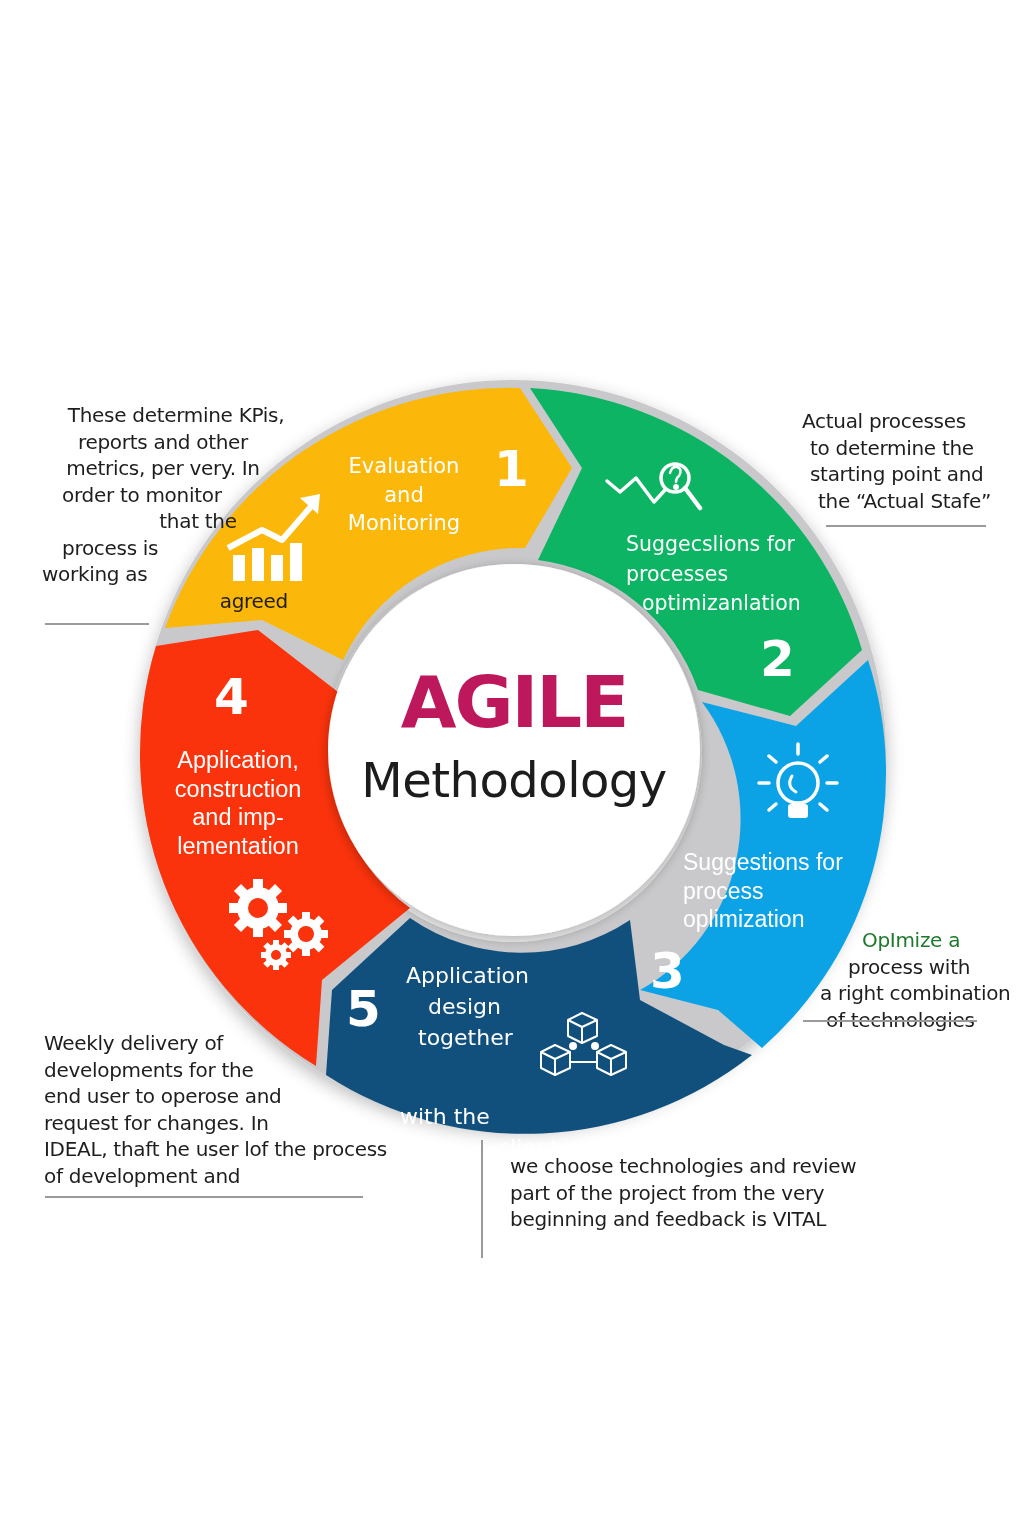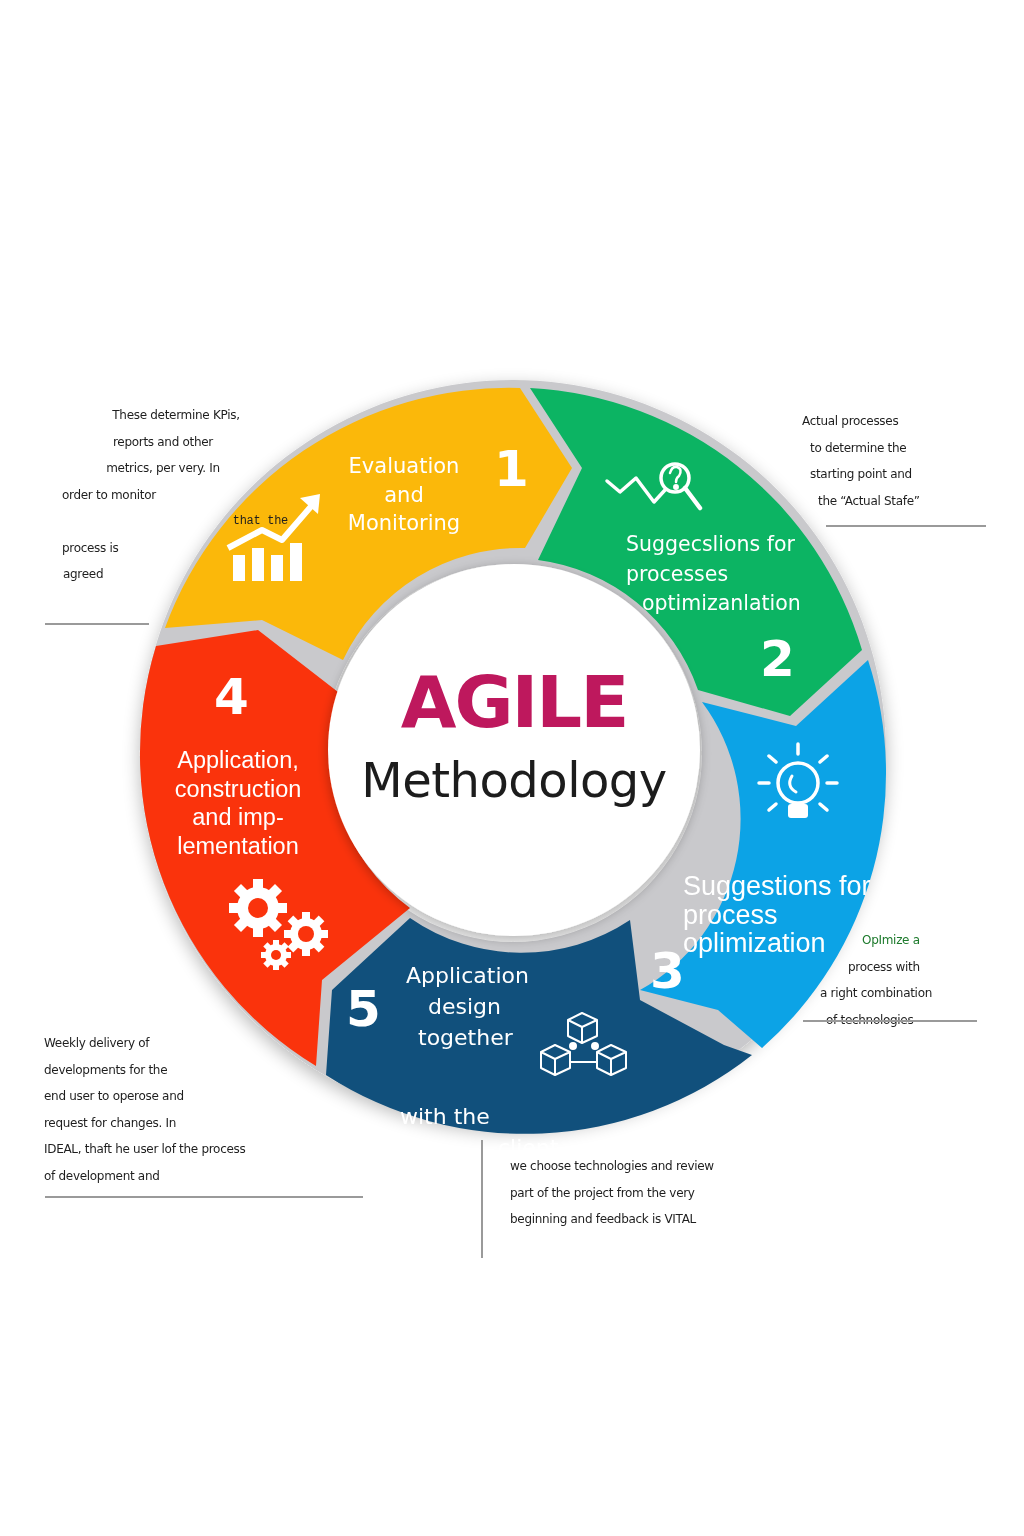--- a/index.html
+++ b/index.html
@@ -3,21 +3,21 @@
 <meta charset="utf-8">
 <style>
   html, body { margin: 0; padding: 0; }
   body {
     width: 1024px; height: 1536px; background: #ffffff;
     position: relative; overflow: hidden;
     font-family: "Liberation Sans", "DejaVu Sans", sans-serif;
   }
   #diagram { position: absolute; left: 0; top: 0; width: 1024px; height: 1536px; }
   .note {
-    position: absolute; color: #1e1e1e; font-size: 12px; line-height: 26.5px;
+    position: absolute; color: #1e1e1e; font-size: 20px; line-height: 26.5px;
     font-family: "DejaVu Sans", sans-serif; letter-spacing: -0.3px;
   }
   .note .line { display: block; white-space: nowrap; }
   .rule { position: absolute; height: 1.5px; background: #9a9a9a; }
   .vrule { position: absolute; width: 1.5px; background: #9a9a9a; }
   .seg-label {
     position: absolute; color: #ffffff; font-size: 22px; line-height: 28.5px;
     white-space: nowrap;
   }
   .seg-label .line { display: block; }
@@ -182,21 +182,21 @@
   <span class="line">and</span>
   <span class="line">Monitoring</span>
 </div>
 
 <div class="seg-label" style="left:626px; top:530px; font-family:'DejaVu Sans', sans-serif; font-size:20.5px; line-height:29.5px;">
   <span class="line">Suggecslions for</span>
   <span class="line">processes</span>
   <span class="line" style="padding-left:16px;">optimizanlation</span>
 </div>
 
-<div class="seg-label" style="left:683px; top:872px; font-family:'Liberation Sans', sans-serif; font-size:27px;">
+<div class="seg-label" style="left:683px; top:848px; font-family:'Liberation Sans', sans-serif; font-size:23px;">
   <span class="line">Suggestions for</span>
   <span class="line">process</span>
   <span class="line">oplimization</span>
 </div>
 
 <div class="seg-label" style="left:160px; top:746px; width:156px; text-align:center; font-family:'Liberation Sans', sans-serif; font-size:23.5px;">
   <span class="line">Application,</span>
   <span class="line">construction</span>
   <span class="line">and imp-</span>
   <span class="line">lementation</span>
@@ -211,23 +211,24 @@
 </div>
 
 <div class="center-title agile">AGILE</div>
 <div class="center-title method">Methodology</div>
 
 <div class="note" style="left:38px; top:402px; width:250px; text-align:center;">
   <span class="line" style="padding-left:26px;">These determine KPis,</span>
   <span class="line">reports and other</span>
   <span class="line">metrics, per very. In</span>
   <span class="line" style="text-align:left; padding-left:24px;">order to monitor</span>
-  <span class="line" style="text-align:right; padding-left:70px;font-family:Liberation Mono, monospace;">that the</span>
+  <span class="line" style="text-align:center; padding-left:70px;">that the</span>
   <span class="line" style="text-align:left; padding-left:24px;">process is</span>
-  <span class="line" style="text-align:left; padding-left:25px;">agreed</span>
+  <span class="line" style="text-align:left; padding-left:4px;">working as</span>
+  <span class="line" style="text-align:right; padding-left:25px;">agreed</span>
 </div>
 <div class="rule" style="left:45px; top:623px; width:104px;"></div>
 
 <div class="note" style="left:802px; top:408px;">
   <span class="line">Actual processes</span>
   <span class="line" style="padding-left:8px;">to determine the</span>
   <span class="line" style="padding-left:8px;">starting point and</span>
   <span class="line" style="padding-left:16px;">the “Actual Stafe”</span>
 </div>
 <div class="rule" style="left:826px; top:525px; width:160px;"></div>

